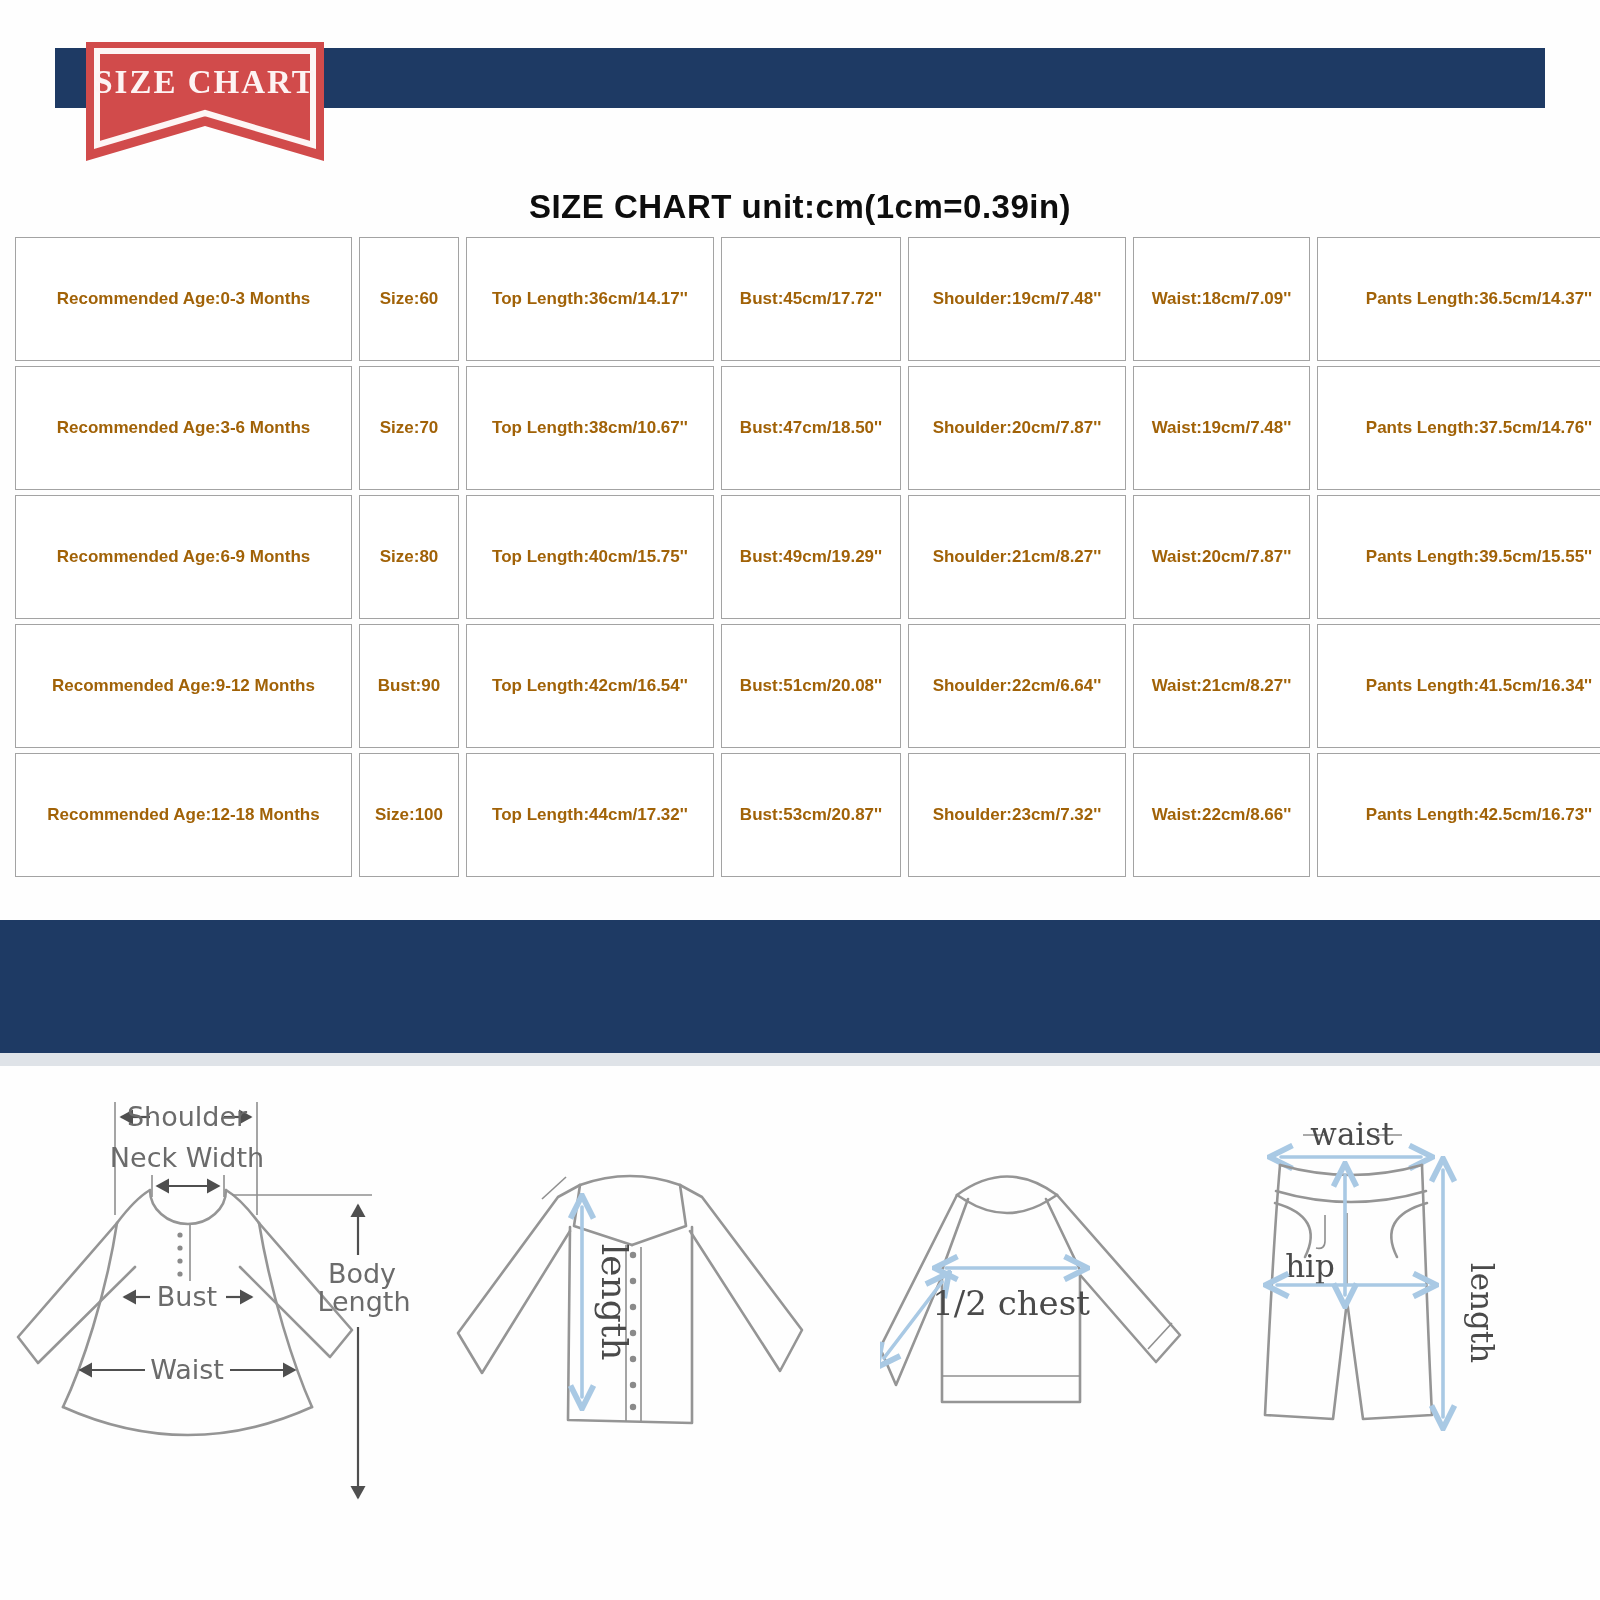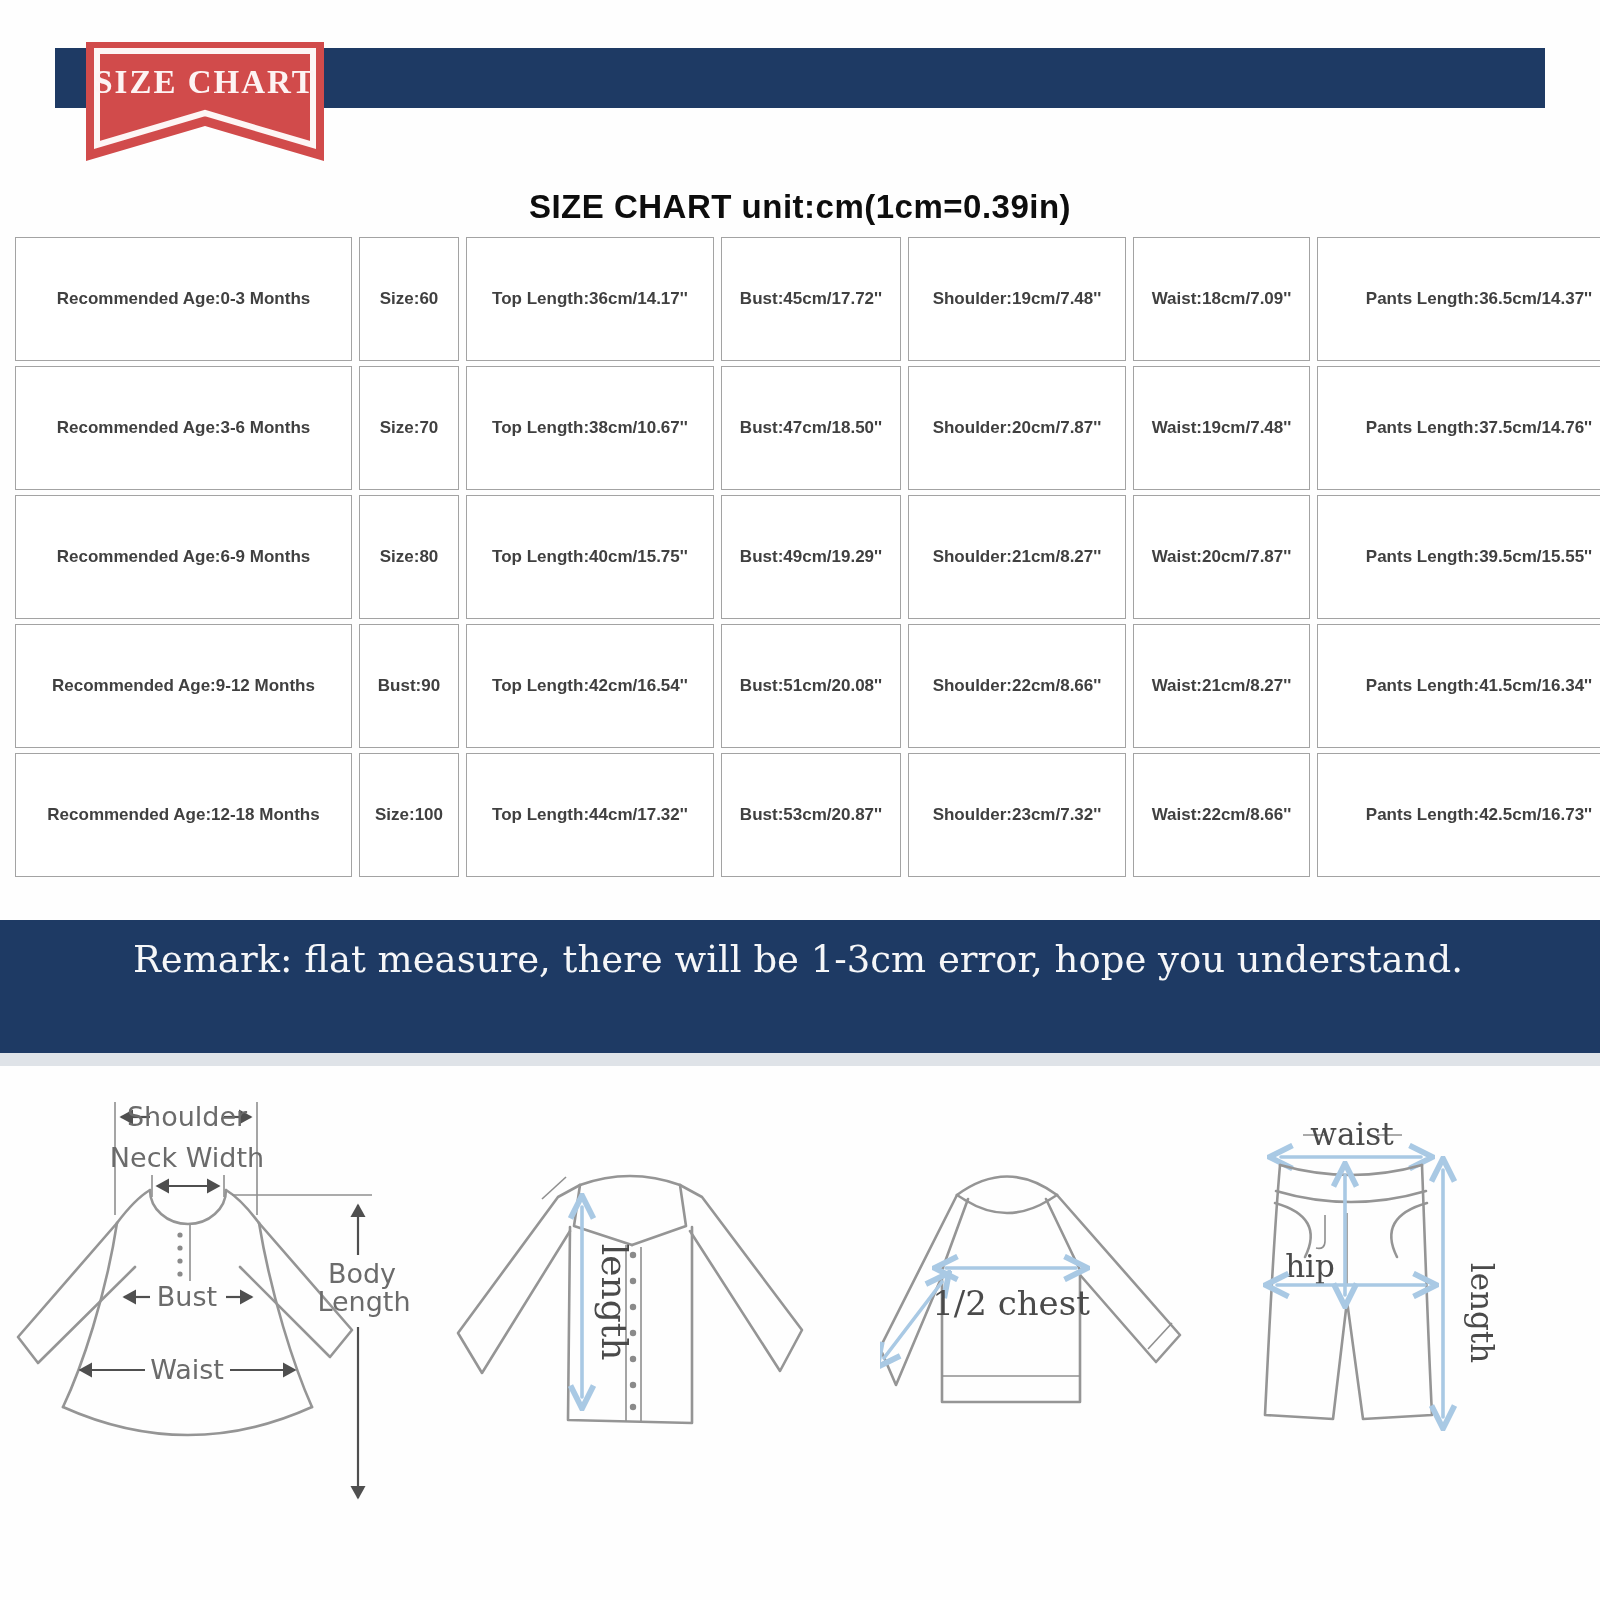--- a/index.html
+++ b/index.html
@@ -16,21 +16,21 @@
 
   
   .title{position:absolute;left:0;top:156px;width:1600px;text-align:center;
       font-size:33px;font-weight:bold;color:#0d0d0d;letter-spacing:0.5px;margin-top:32px;}
 
   
   .size-table{position:absolute;left:8px;top:232px;width:1584px;
       border-collapse:separate;border-spacing:7px 5px;table-layout:fixed;}
   .size-table td{border:1px solid #a3a3a3;background:#ffffff;height:118px;
       text-align:center;vertical-align:middle;font-size:17px;font-weight:bold;
-      color:#404040;padding:2px 8px;}
+      color:#a16207;padding:2px 8px;}
 
   
   .remark{position:absolute;left:0;top:920px;width:1600px;height:133px;background:#1e3a64;
       border-bottom:13px solid #dfe3e8;}
   .remark p{margin:0;color:#f5f6f8;font-family:"DejaVu Serif",serif;font-size:37px;}
   .remark .l1{position:absolute;left:133px;top:18px;}
   .remark .l2{position:absolute;left:130px;top:86px;}
 
   
   .diagram{position:absolute;}
@@ -99,38 +99,37 @@
           <td>Bust:49cm/19.29''</td>
           <td>Shoulder:21cm/8.27''</td>
           <td>Waist:20cm/7.87''</td>
           <td>Pants Length:39.5cm/15.55''</td>
         </tr>
         <tr>
           <td>Recommended Age:9-12 Months</td>
           <td>Bust:90</td>
           <td>Top Length:42cm/16.54''</td>
           <td>Bust:51cm/20.08''</td>
-          <td>Shoulder:22cm/8.66''</td>
+          <td>Shoulder:22cm/6.64''</td>
           <td>Waist:21cm/8.27''</td>
           <td>Pants Length:41.5cm/16.34''</td>
         </tr>
         <tr>
           <td>Recommended Age:12-18 Months</td>
           <td>Size:100</td>
           <td>Top Length:44cm/17.32''</td>
           <td>Bust:53cm/20.87''</td>
           <td>Shoulder:23cm/7.32''</td>
           <td>Waist:22cm/8.66''</td>
           <td>Pants Length:42.5cm/16.73''</td>
         </tr>
       </tbody>
   </table>
 
   <div class="remark">
-    <p class="l1">Remark: flat measure, there will be 1-3cm error, hope you understand.</p>
   </div>
 
   <svg class="diagram d-dress" viewBox="0 0 420 455">
     <defs>
       <marker id="ahd" viewBox="0 0 10 10" refX="8" refY="5" markerWidth="7" markerHeight="7" orient="auto-start-reverse">
         <path d="M0 0 L9 5 L0 10 Z" fill="#4f4f4f"></path>
       </marker>
     </defs>
 
     <path class="thin" d="M115 27 V140"></path>

